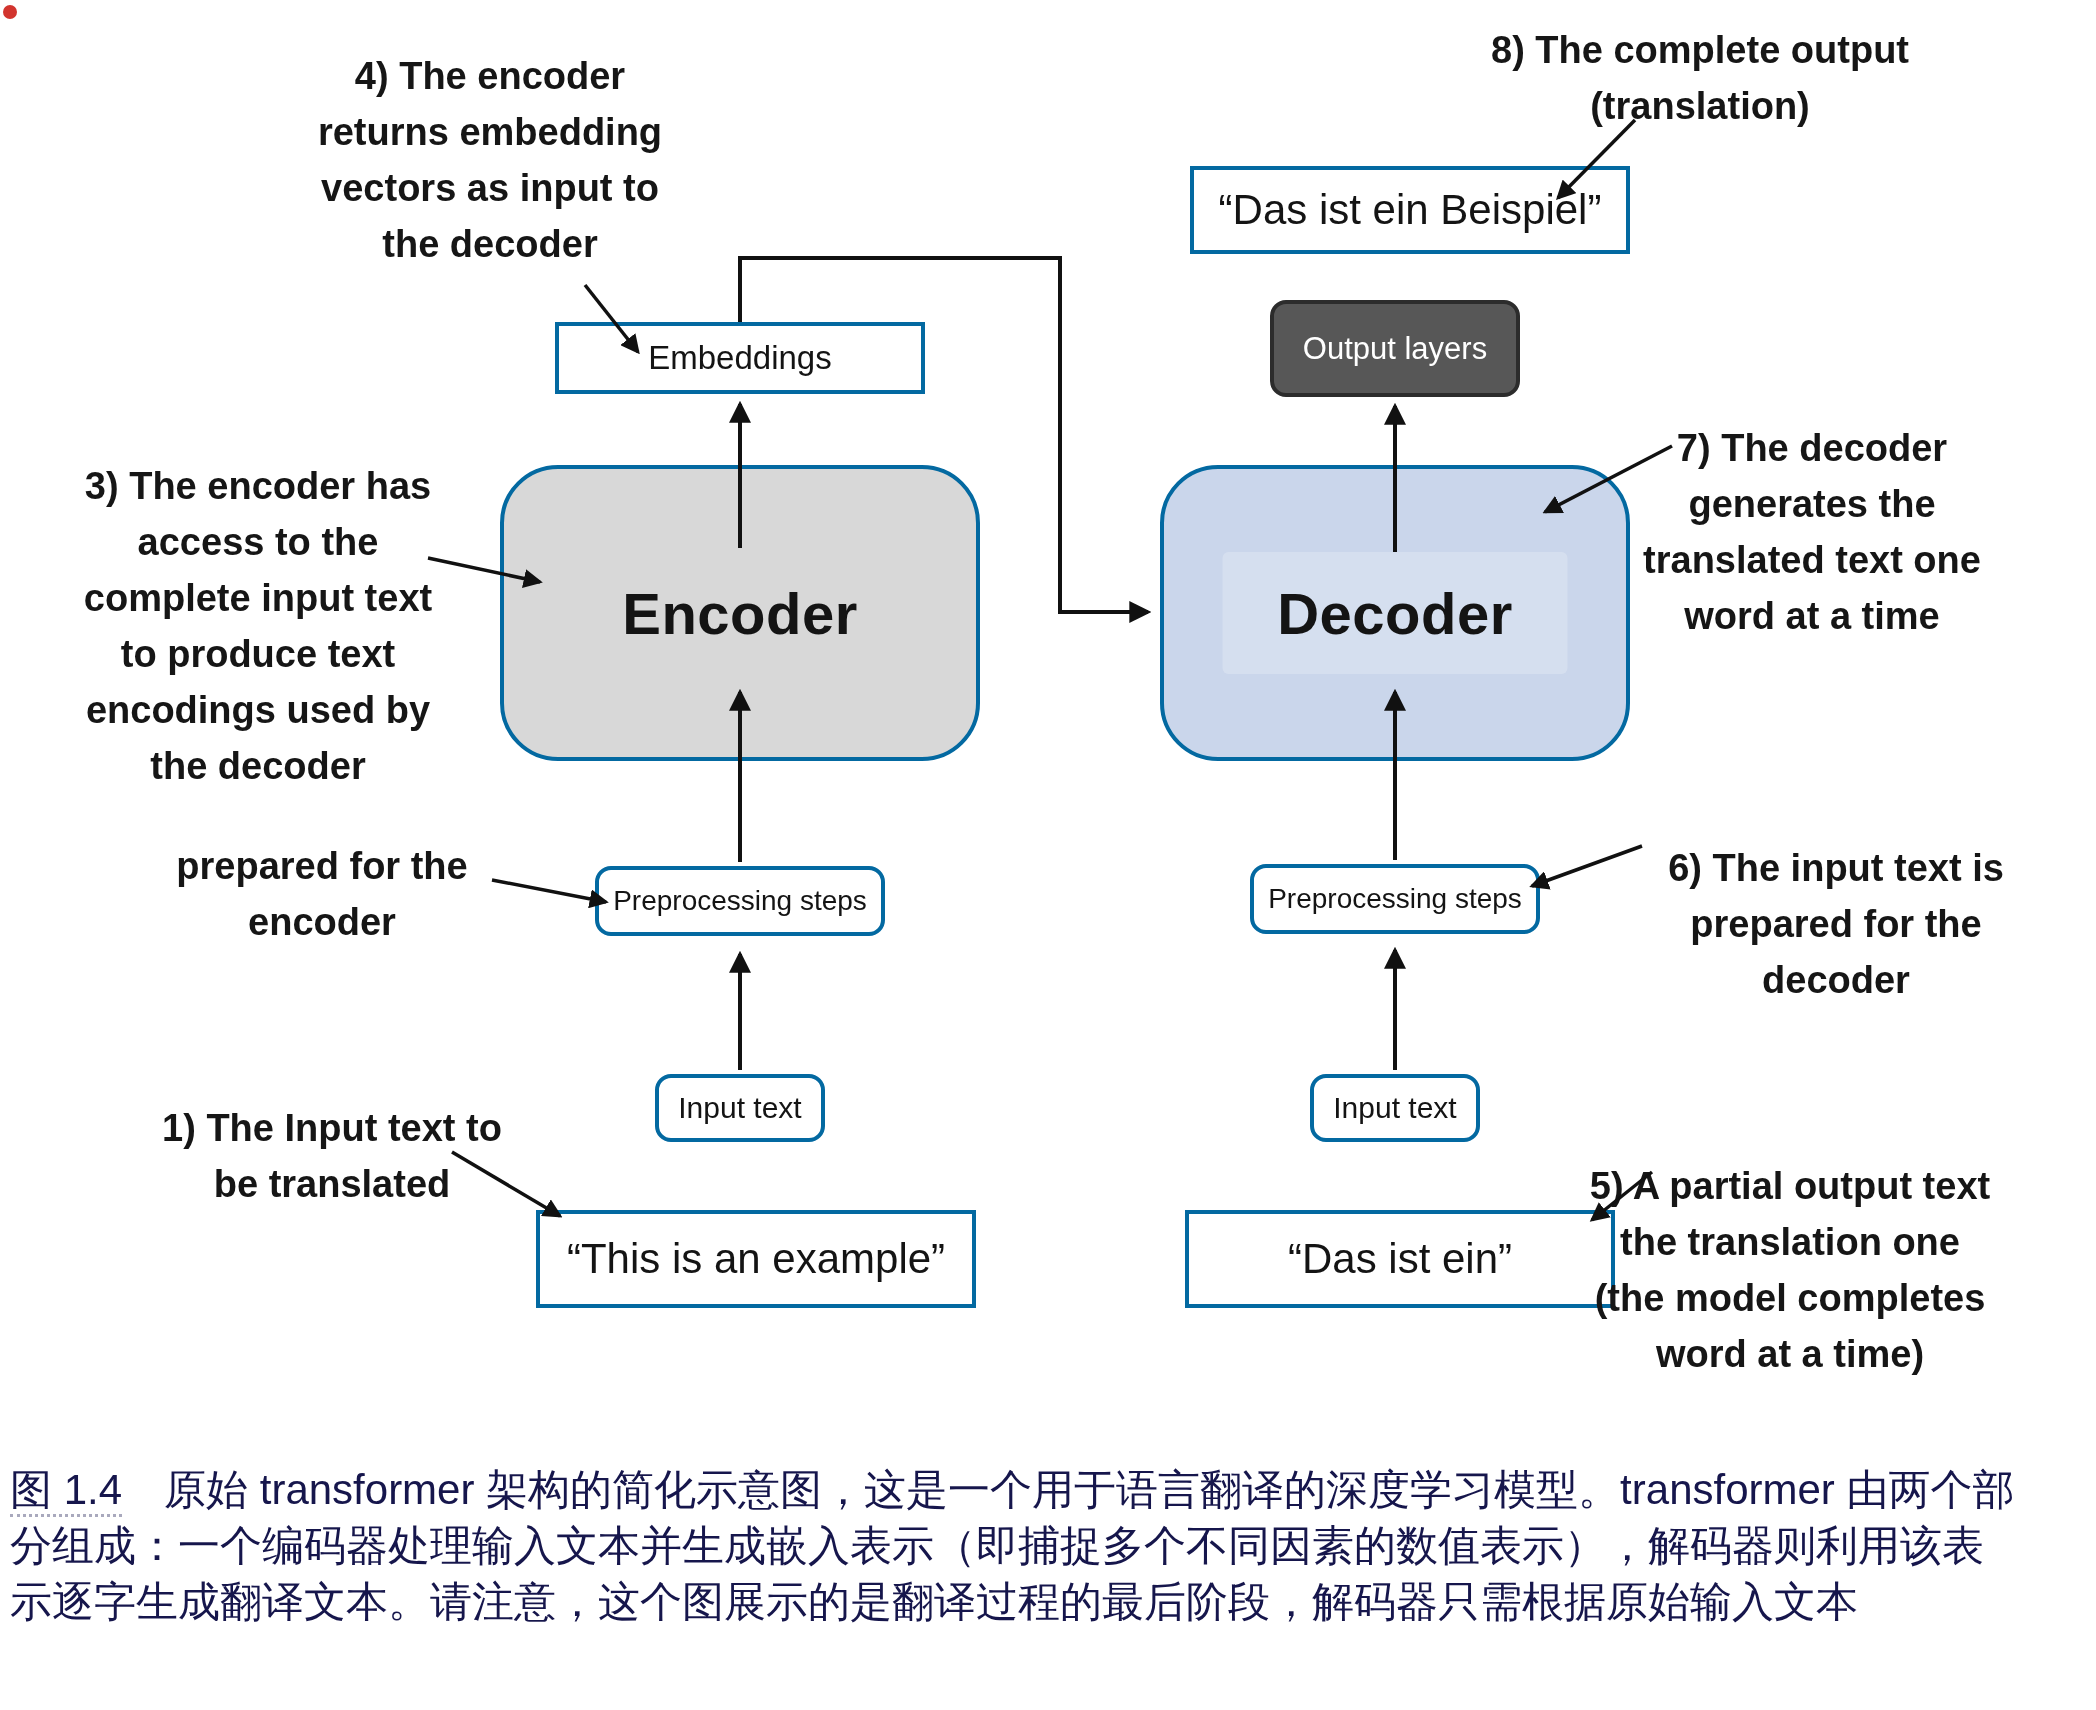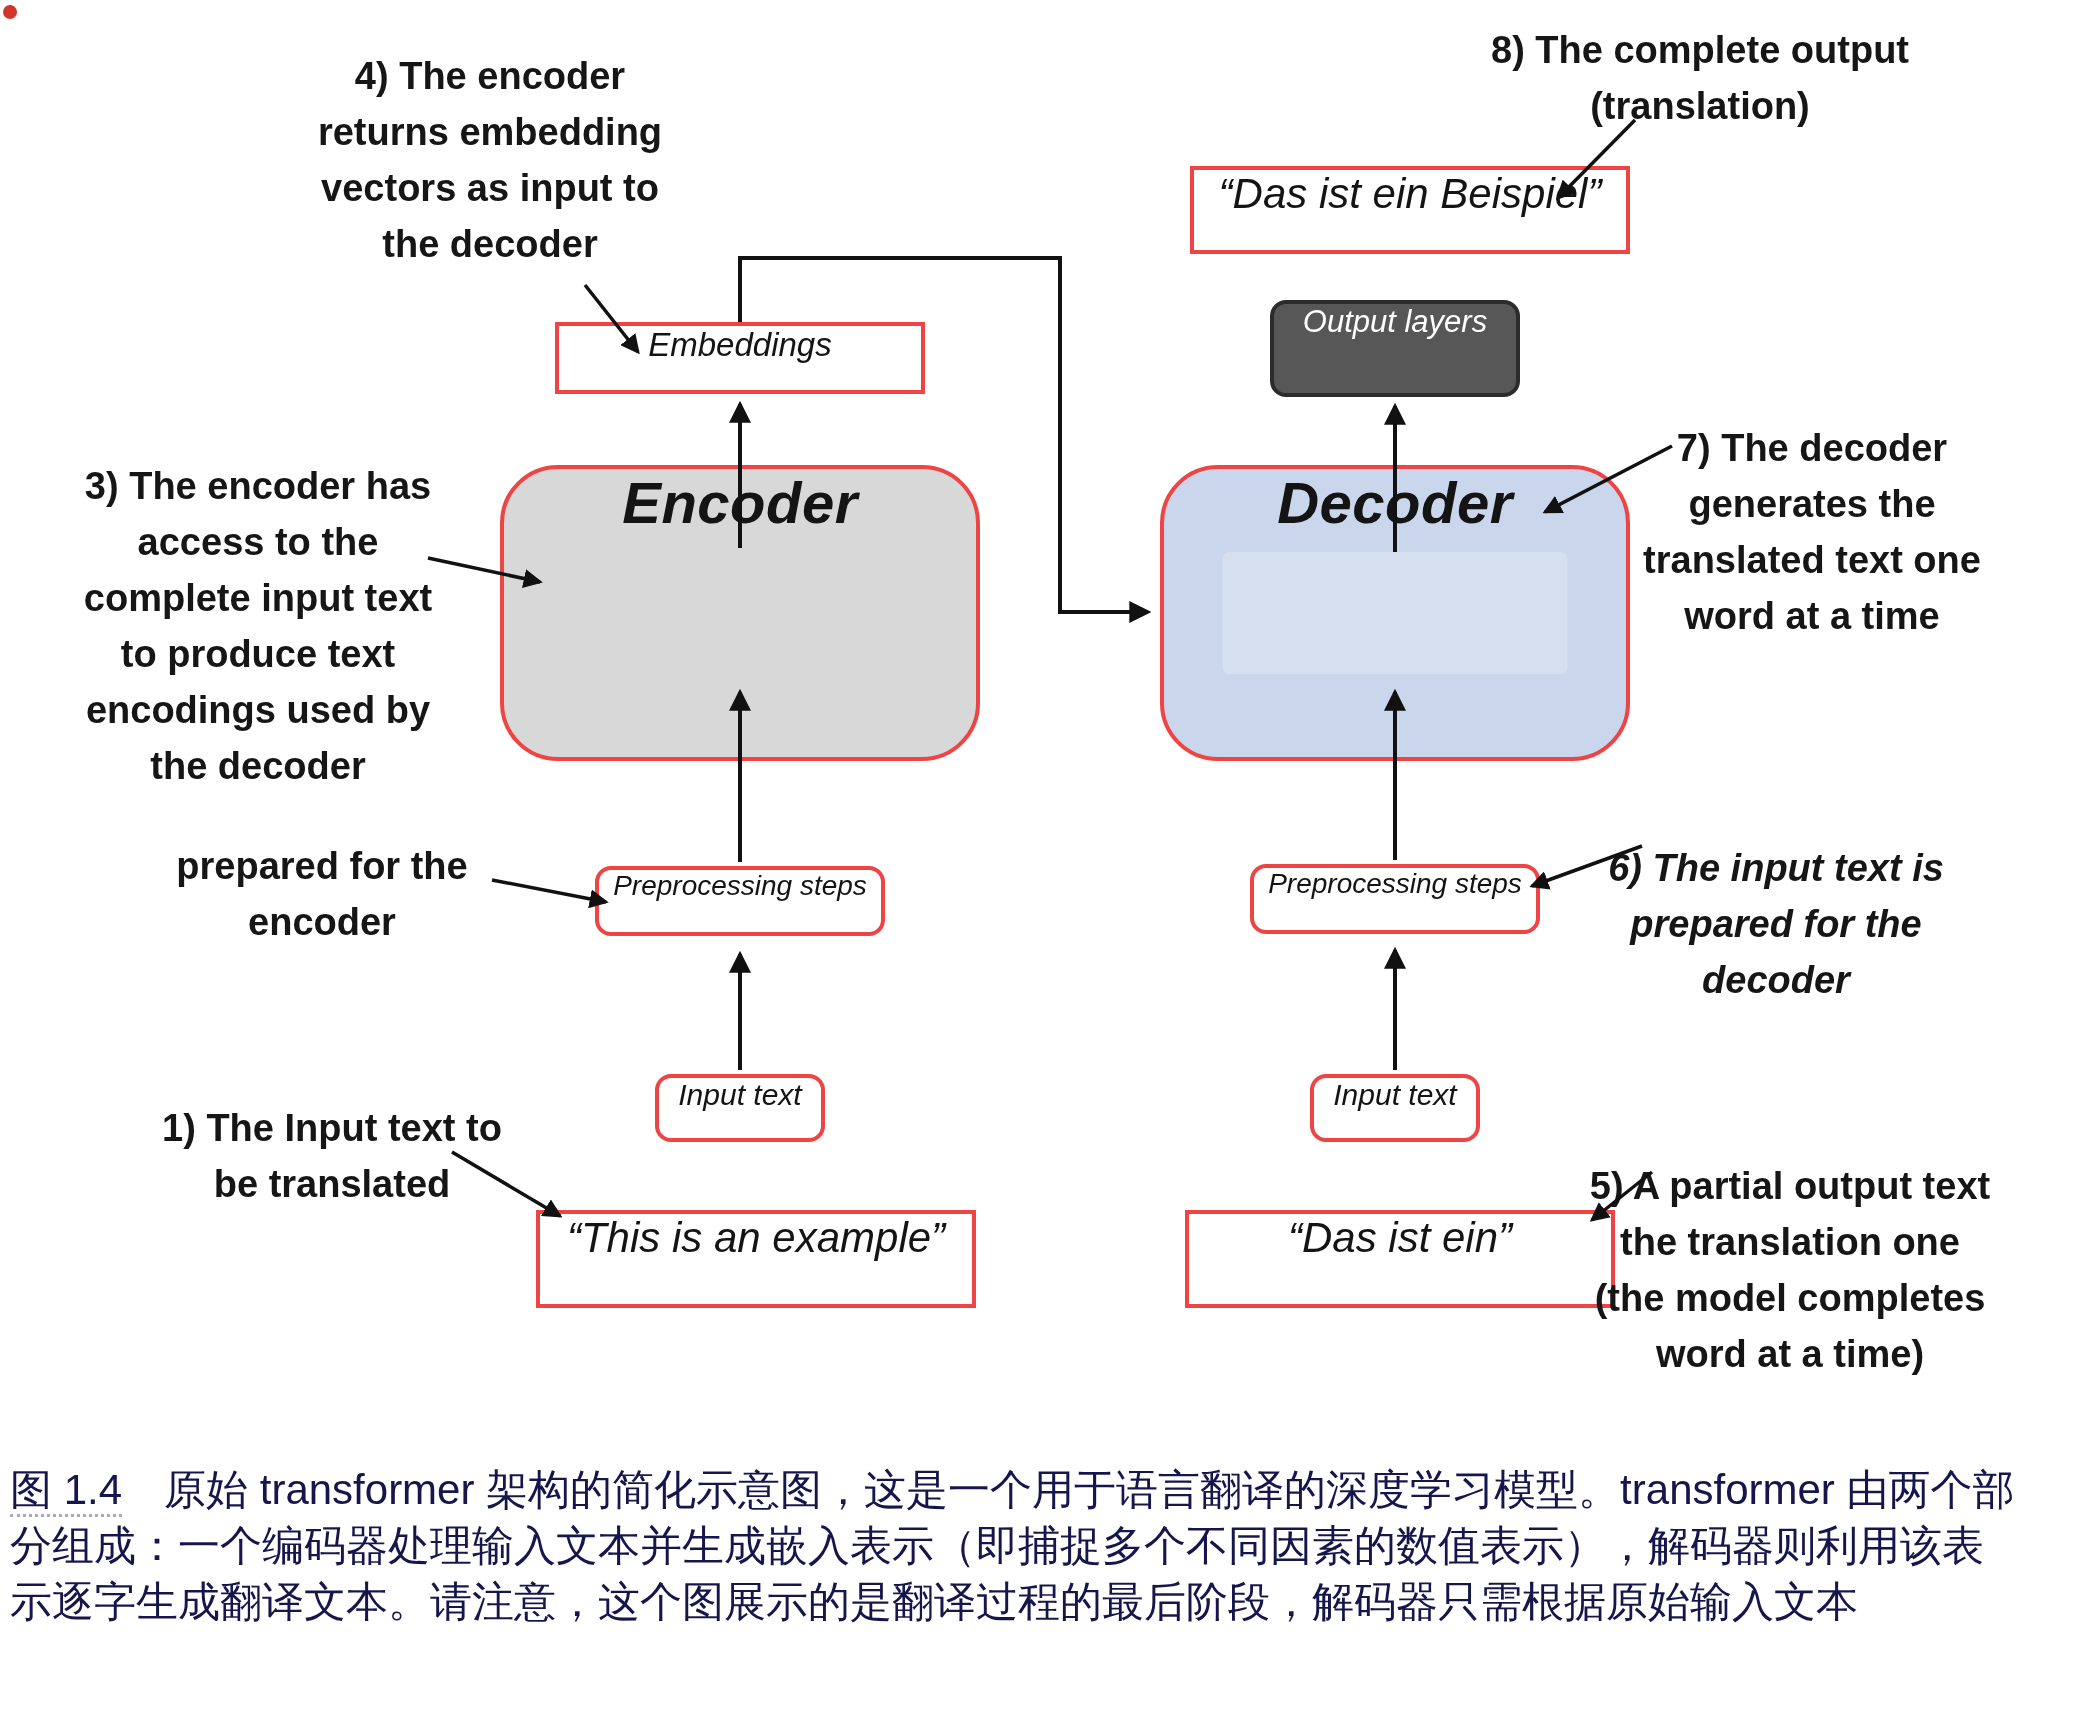--- a/index.html
+++ b/index.html
@@ -2,22 +2,22 @@
 <html><head>
 <meta charset="utf-8">
 <title>Transformer Figure</title>
 <style>
   :root{ }
   *{ box-sizing:border-box; margin:0; padding:0; }
   body{ font-family:"Liberation Sans","DejaVu Sans",sans-serif; background:#fff; }
   #canvas{ position:relative; width:2096px; height:1710px; background:var(--page-bg,#fff); overflow:hidden; }
 
   
-  .node{ position:absolute; display:flex; align-items:flex-start; justify-content:center;
-         background:#fff; border:4px solid #ef4444; color:#141414; text-align:center; z-index:2;font-style:italic; }
+  .node{ position:absolute; display:flex; align-items:center; justify-content:center;
+         background:#fff; border:4px solid #0369a1; color:#141414; text-align:center; z-index:2; }
   .bigblock{ border-radius:58px; font-weight:bold; font-size:58px; letter-spacing:0.5px; }
   #encoder-box{ left:500px; top:465px; width:480px; height:296px; background:var(--encoder-fill,#d8d8d8); }
   #decoder-box{ left:1160px; top:465px; width:470px; height:296px; background:var(--decoder-fill,#cad6eb); }
   .decoder-highlight{ position:absolute; left:50%; top:50%; transform:translate(-50%,-50%);
          width:345px; height:122px; background:rgba(255,255,255,0.22); border-radius:6px; }
   #embeddings-box{ left:555px; top:322px; width:370px; height:72px; font-size:33px; }
   #output-layers-box{ left:1270px; top:300px; width:250px; height:97px; font-size:31px;
          background:var(--output-layers-fill,#575757); color:#fff; border-color:#2c2c2c; border-radius:16px; }
   #preprocessing-left-box{ left:595px; top:866px; width:290px; height:70px; font-size:28px; border-radius:16px; }
   #preprocessing-right-box{ left:1250px; top:864px; width:290px; height:70px; font-size:28px; border-radius:16px; }
@@ -30,21 +30,21 @@
   .node-label{ position:relative; z-index:1; }
 
   
   .annotation{ position:absolute; transform:translateX(-50%); text-align:center;
          font-weight:bold; font-size:38px; line-height:56px; color:#161616; z-index:2; white-space:nowrap; }
   #annotation-step4{ left:490px; top:48px; }
   #annotation-step8{ left:1700px; top:6px;margin-top:16px; }
   #annotation-step3{ left:258px; top:458px; }
   #annotation-step7{ left:1812px; top:420px; }
   #annotation-step2{ left:322px; top:838px; }
-  #annotation-step6{ left:1776px; top:840px;font-style:italic; }
+  #annotation-step6{ left:1836px; top:840px; }
   #annotation-step1{ left:332px; top:1100px; }
   #annotation-step5{ left:1790px; top:1158px; }
 
   
   #arrow-layer{ position:absolute; left:0; top:0; width:2096px; height:1710px; z-index:3; pointer-events:none; }
   #arrow-layer path{ stroke:var(--line,#111); fill:none; }
   #arrow-layer path.flow{ stroke-width:4px; }
   #arrow-layer path.ann{ stroke-width:3.5px; }
   #arrow-layer marker path{ fill:var(--line,#111); stroke:none; }
 

